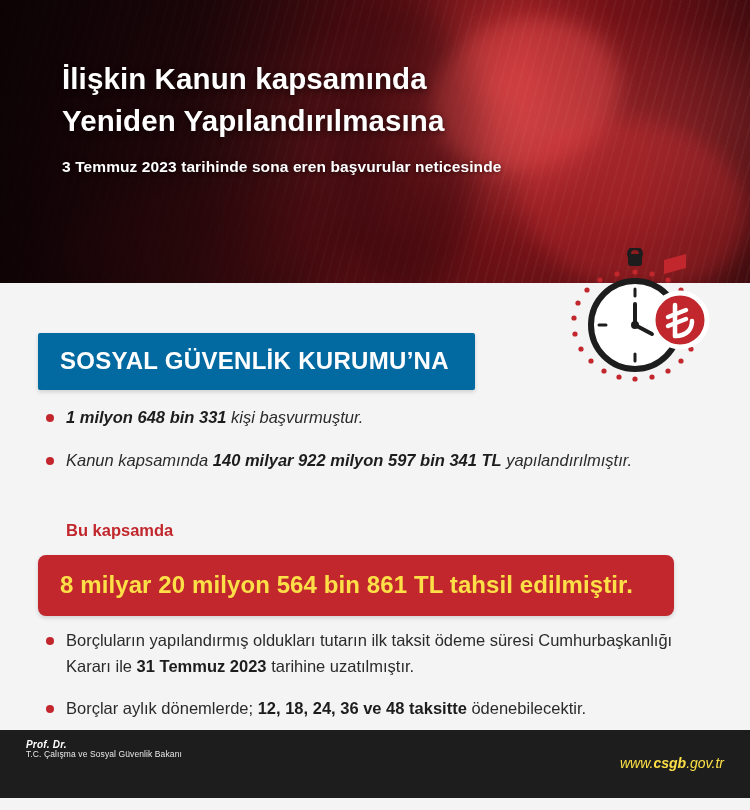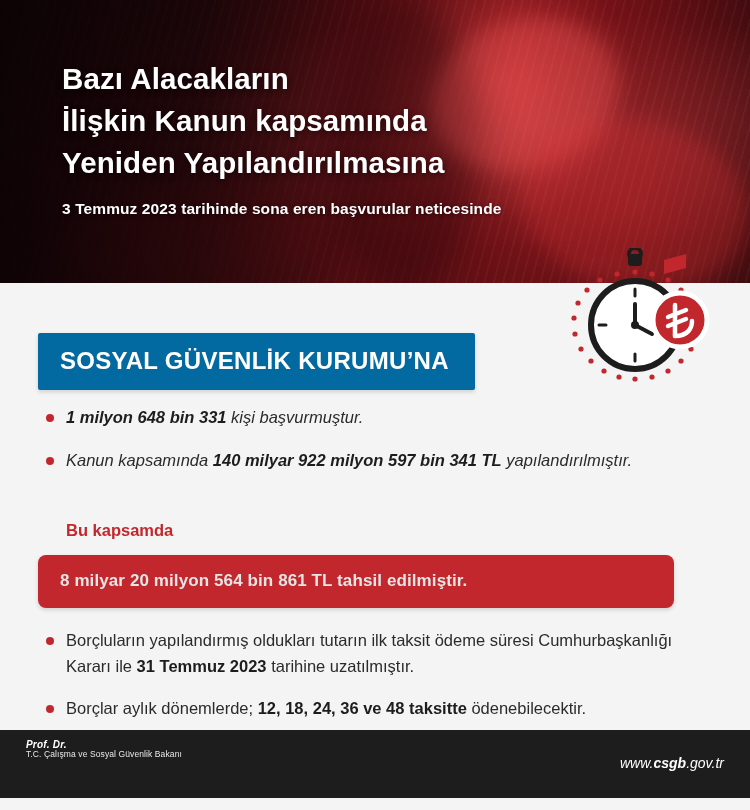--- a/index.html
+++ b/index.html
@@ -150,22 +150,22 @@
     font-size: 16.5px;
     font-weight: bold;
   }
 
   .highlight {
     position: absolute;
     left: 38px;
     top: 272px;
     width: 636px;
     background: #c1272d;
-    color: #e5e5e5;
-    font-size: 17px;
+    color: #fde047;
+    font-size: 24px;
     font-weight: bold;
     border-radius: 8px;
     padding: 16px 22px 17px 22px;
     box-shadow: 0 2px 4px rgba(0,0,0,0.15);
     letter-spacing: 0.1px;
   }
 
   .bullets2 {
     position: absolute;
     left: 44px;
@@ -206,42 +206,41 @@
     font-size: 8.5px;
     letter-spacing: 0.1px;
     margin-top: 1px;
     color: #e8e8e8;
     text-align: center;
   }
   .footer-url {
     position: absolute;
     right: 26px;
     top: 25px;
-    color: #ffffff;
+    color: #fde047;
     font-size: 14px;
     font-style: italic;
   }
   .footer-url b { font-weight: bold; }
 </style>
 </head>
 <body>
 
 <div class="poster">
 
   <div class="hero">
     <div class="hero-bg"></div>
     <div class="hero-shape shape-d"></div>
     <div class="hero-shape shape-a"></div>
     <div class="hero-shape shape-b"></div>
     <div class="hero-shape shape-c"></div>
     <div class="hero-vignette"></div>
 
     <div class="hero-text">
       <div class="hero-title">
-        <div>Bazı Alacakların</div>
         <div>İlişkin Kanun kapsamında</div>
         <div>Yeniden Yapılandırılmasına</div>
       </div>
       <div class="hero-sub">3 Temmuz 2023 tarihinde sona eren başvurular neticesinde</div>
     </div>
   </div>
 
   <div class="body-area">
 
     <svg class="stopwatch" viewBox="0 0 160 140">

